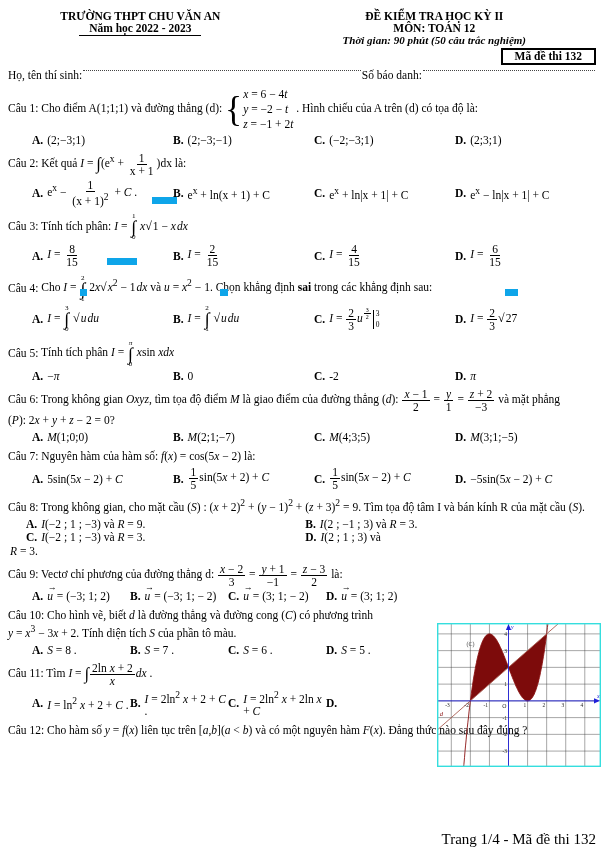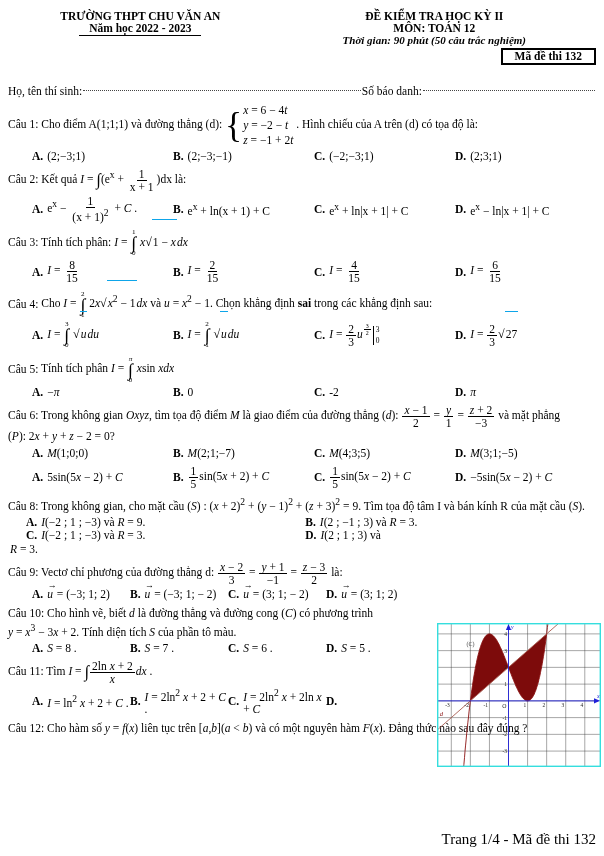--- a/index.html
+++ b/index.html
@@ -7,21 +7,21 @@
        font-family:"Liberation Serif","DejaVu Serif",serif;font-size:11.5px;color:#000;}
   .page{padding:10px 8px 0 8px;}
   
   .header{display:flex;}
   .h-left{width:45%;text-align:center;font-weight:bold;}
   .h-left .year{display:inline-block;border-bottom:1.5px solid #000;padding:0 10px 1px 10px;}
   .h-right{width:55%;text-align:center;font-weight:bold;}
   .h-right .duration{font-style:italic;font-size:11px;font-family:Liberation Serif, serif;}
   .codebox-wrap{text-align:right;margin-top:2px;}
   .codebox{display:inline-block;border:2px solid #000;padding:0 12px 1px 12px;font-weight:bold;}
-  .nameline{display:flex;align-items:center;margin-top:20px;}
+  .nameline{display:flex;align-items:flex-start;margin-top:4px;}
   .leader{flex:1;border-bottom:1.2px dotted #444;margin:0 1px 3px 1px;height:1px;}
   .leader2{flex:0.62;}
   
   .q{margin-top:6px;}
   .qline{margin:0;line-height:1.35;}
   .qnum{font-weight:normal;}
   .q.wrap{margin-right:172px;}
   .opts{display:flex;margin:2px 0 0 24px;align-items:center;}
   .opts .opt{flex:1;display:flex;align-items:center;}
   .okey{font-weight:bold;margin-right:4px;}
@@ -34,21 +34,21 @@
       line-height:1.05;margin:0 1px;text-align:center;}
   .fr .nu{border-bottom:1px solid #000;padding:0 2px;display:block;}
   .fr .de{padding:0 2px;display:block;}
   .itg{display:inline-flex;flex-direction:column;align-items:center;vertical-align:middle;
        line-height:1;margin:0 1px;}
   .itg .s{font-size:1.55em;line-height:0.8;}
   .itg .t,.itg .b{font-size:0.62em;line-height:1;}
   .ints{font-size:1.45em;vertical-align:-0.12em;line-height:0.8;}
   .sq{white-space:nowrap;}
   .sq .rad{font-size:1.05em;}
-  .sqi{border-top:1px solid #0ea5e9;padding:16px 1px;}
+  .sqi{border-top:7px solid #0ea5e9;padding:16px 1px;}
   .ebar{display:inline-flex;flex-direction:column;justify-content:space-between;
         border-left:1.2px solid #000;height:2.5em;vertical-align:middle;
         padding-left:2px;font-size:0.65em;line-height:1;margin-left:1px;}
   .sf .fr{font-size:0.62em;}
   sup.sf{vertical-align:0.7em;}
   .vec{position:relative;display:inline-block;margin-right:1px;}
   .vec .va{position:absolute;left:0.05em;top:-0.78em;font-size:0.78em;line-height:1;}
   .cases{display:inline-flex;align-items:center;vertical-align:middle;}
   .cbr{font-size:3.1em;font-weight:400;line-height:0.85;margin-right:1px;}
   .crw{display:inline-flex;flex-direction:column;text-align:left;line-height:1.3;}
@@ -272,20 +272,21 @@
             <b class="okey">C.</b> 
             <span class="obody"><i>M</i>(4;3;5)</span>
           </span>
           <span class="opt">
             <b class="okey">D.</b> 
             <span class="obody"><i>M</i>(3;1;−5)</span>
           </span>
         </div>
       </div>
       <div class="q">
+        <p class="qline"><b class="qnum">Câu 7:</b> <span class="qtext">Nguyên hàm của hàm số: <i>f</i>(<i>x</i>) = cos(5<i>x</i> − 2) là:</span></p>
         <div class="opts row">
           <span class="opt">
             <b class="okey">A.</b> 
             <span class="obody">5sin(5<i>x</i> − 2) + <i>C</i></span>
           </span>
           <span class="opt">
             <b class="okey">B.</b> 
             <span class="obody"><span class="fr">
                 <span class="nu">1</span>
                 <span class="de">5</span>

